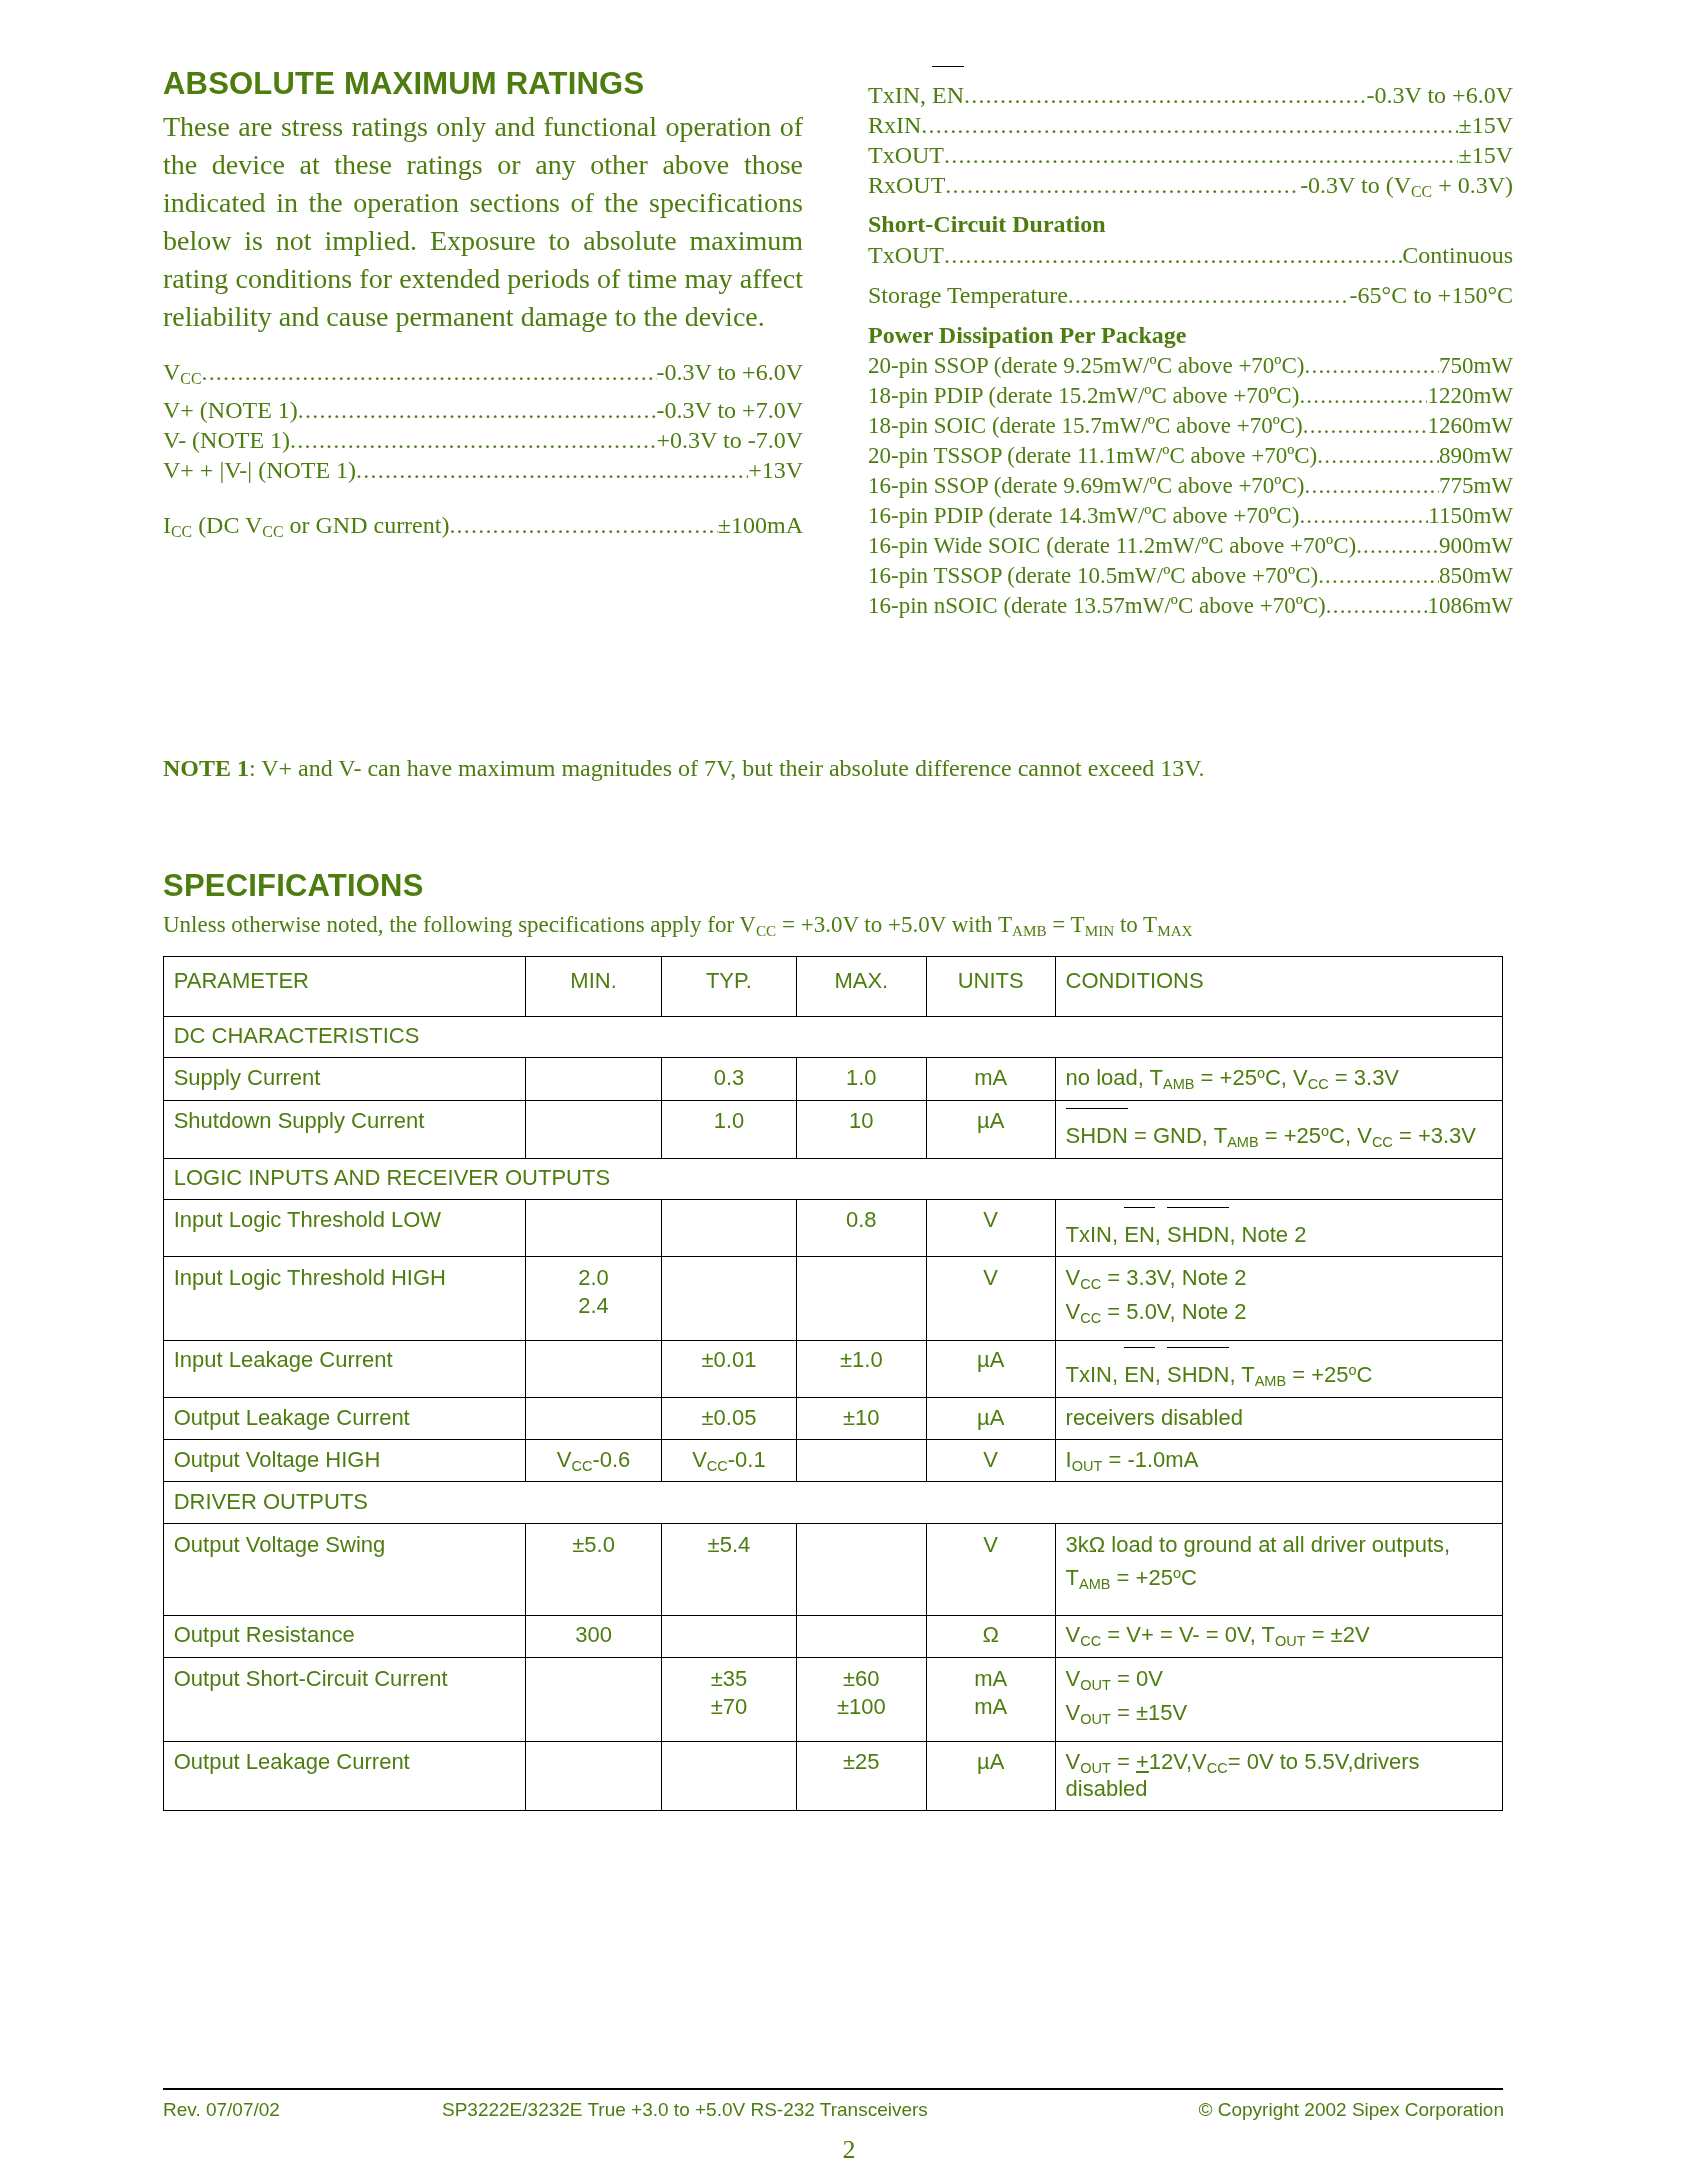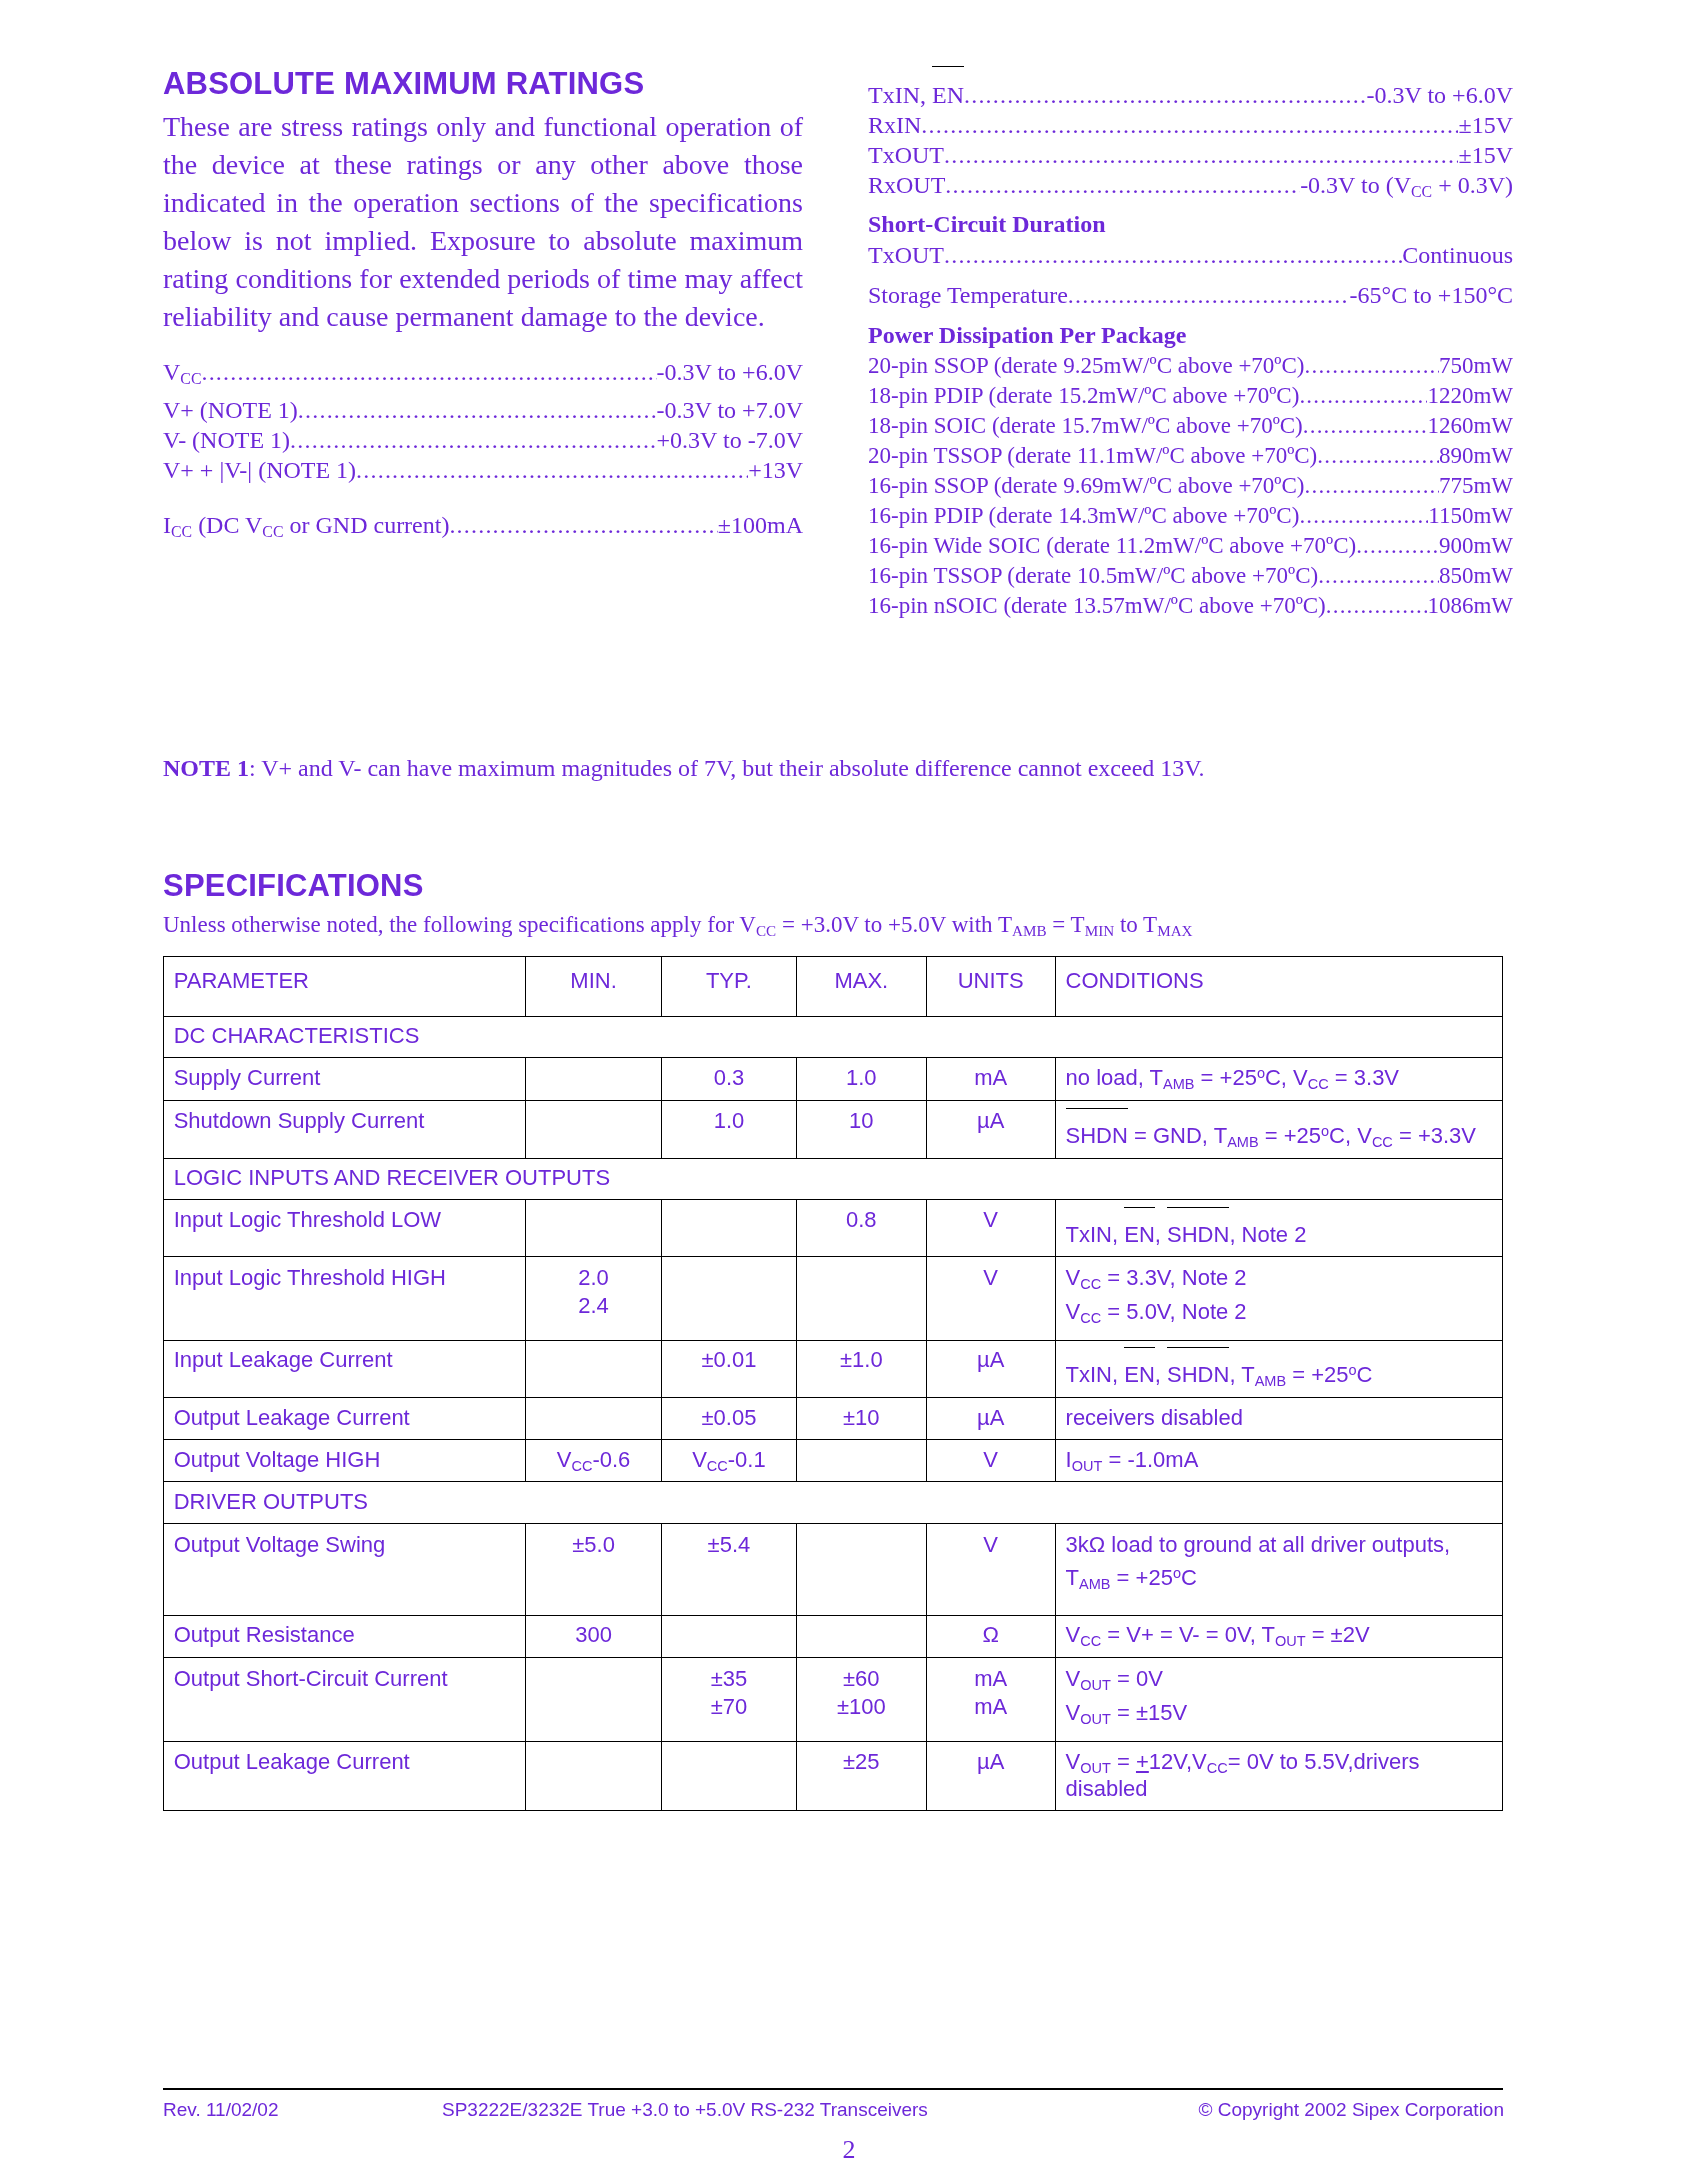--- a/index.html
+++ b/index.html
@@ -6,21 +6,21 @@
     margin: 0;
     padding: 0;
     background: #ffffff;
   }
   .page {
     position: relative;
     width: 1698px;
     height: 2183px;
     background: #ffffff;
     font-family: "Liberation Serif", serif;
-    color: #6d28d9;
+    color: #4d7c0f;
     overflow: hidden;
   }
 
   
   .sec-head {
     font-family: "Liberation Sans", sans-serif;
     font-weight: bold;
     font-size: 31px;
     letter-spacing: 0.2px;
   }
@@ -440,19 +440,19 @@
           <td class="c-min num"></td>
           <td class="c-typ num"></td>
           <td class="c-max num">±25</td>
           <td class="c-units num">µA</td>
           <td class="c-cond">V<sub>OUT</sub> = <u>+</u>12V,V<sub>CC</sub>= 0V to 5.5V,drivers disabled</td>
         </tr>
       </tbody>
   </table>
 
   <div class="foot-rule"></div>
-  <div class="foot foot-l">Rev. 11/02/02</div>
+  <div class="foot foot-l">Rev. 07/07/02</div>
   <div class="foot foot-c">SP3222E/3232E True +3.0 to +5.0V RS-232 Transceivers</div>
   <div class="foot foot-r">© Copyright 2002 Sipex Corporation</div>
   <div class="pagenum">2</div>
 
 </div>
 
 
 </body></html>

